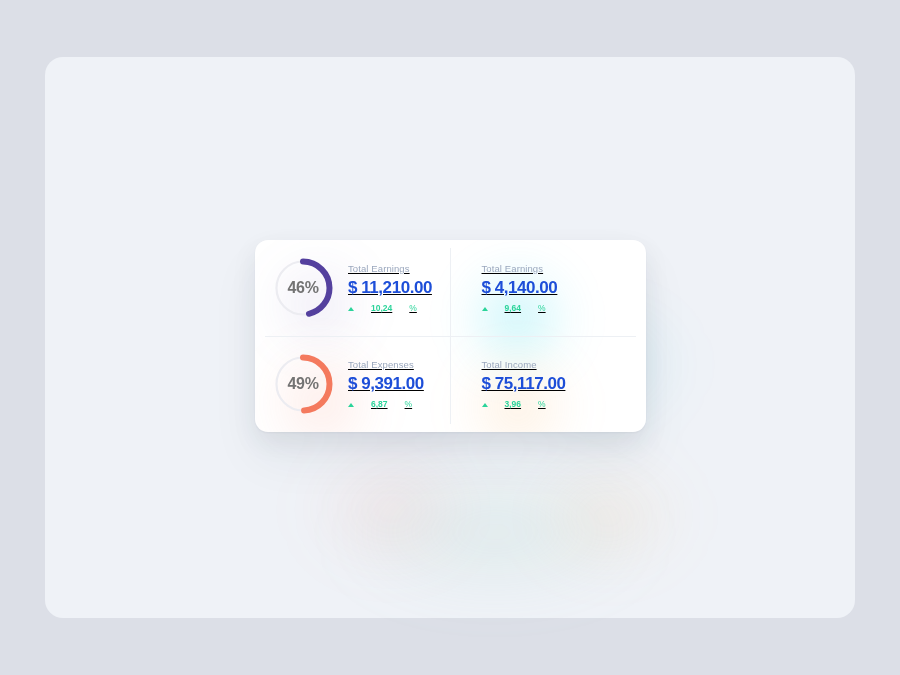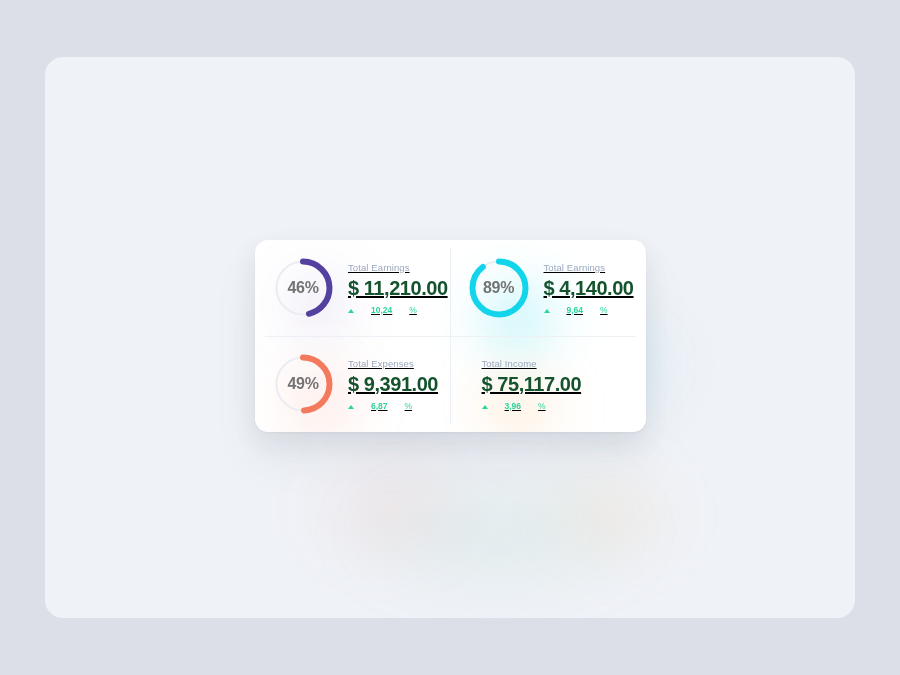--- a/index.html
+++ b/index.html
@@ -156,23 +156,23 @@
     text-decoration: underline;
   }
   .cell-title {
     font-size: 9.5px;
     color: #9aa7bd;
     letter-spacing: 0.1px;
     margin-bottom: 4px;
     white-space: nowrap;
   }
   .cell-amount {
-    font-size: 20px;
+    font-size: 17px;
     font-weight: 700;
-    color: #14532d;
+    color: #1d4ed8;
     letter-spacing: -0.45px;
     white-space: nowrap;
     margin-bottom: 5px;
   }
   .cell-delta {
     display: flex;
     align-items: center;
     gap: 17px;
     font-size: 8.5px;
     font-weight: 700;
@@ -217,27 +217,20 @@
         <div class="cell-delta">
           <span class="tri-up"></span>
           <span>10,24</span>
           <span class="delta-pct">%</span>
         </div>
       </div>
     </div>
 
     <div class="cell c2">
       <div class="bloom"></div>
-      <div class="donut-wrap">
-        <svg width="62" height="62" viewBox="0 0 62 62">
-          <circle cx="31" cy="31" r="26.5" fill="none" stroke="#ececf1" stroke-width="2.2"></circle>
-          <circle class="arc" cx="31" cy="31" r="26.5" fill="none" stroke="#12d5ec" stroke-width="6" stroke-linecap="round" transform="rotate(-90 31 31)" stroke-dasharray="148.18892546983054 18.315485170428502"></circle>
-        </svg>
-        <div class="donut-label">89%</div>
-      </div>
       <div class="cell-text">
         <div class="cell-title">Total Earnings</div>
         <div class="cell-amount">$ 4,140.00</div>
         <div class="cell-delta">
           <span class="tri-up"></span>
           <span>9,64</span>
           <span class="delta-pct">%</span>
         </div>
       </div>
     </div>

